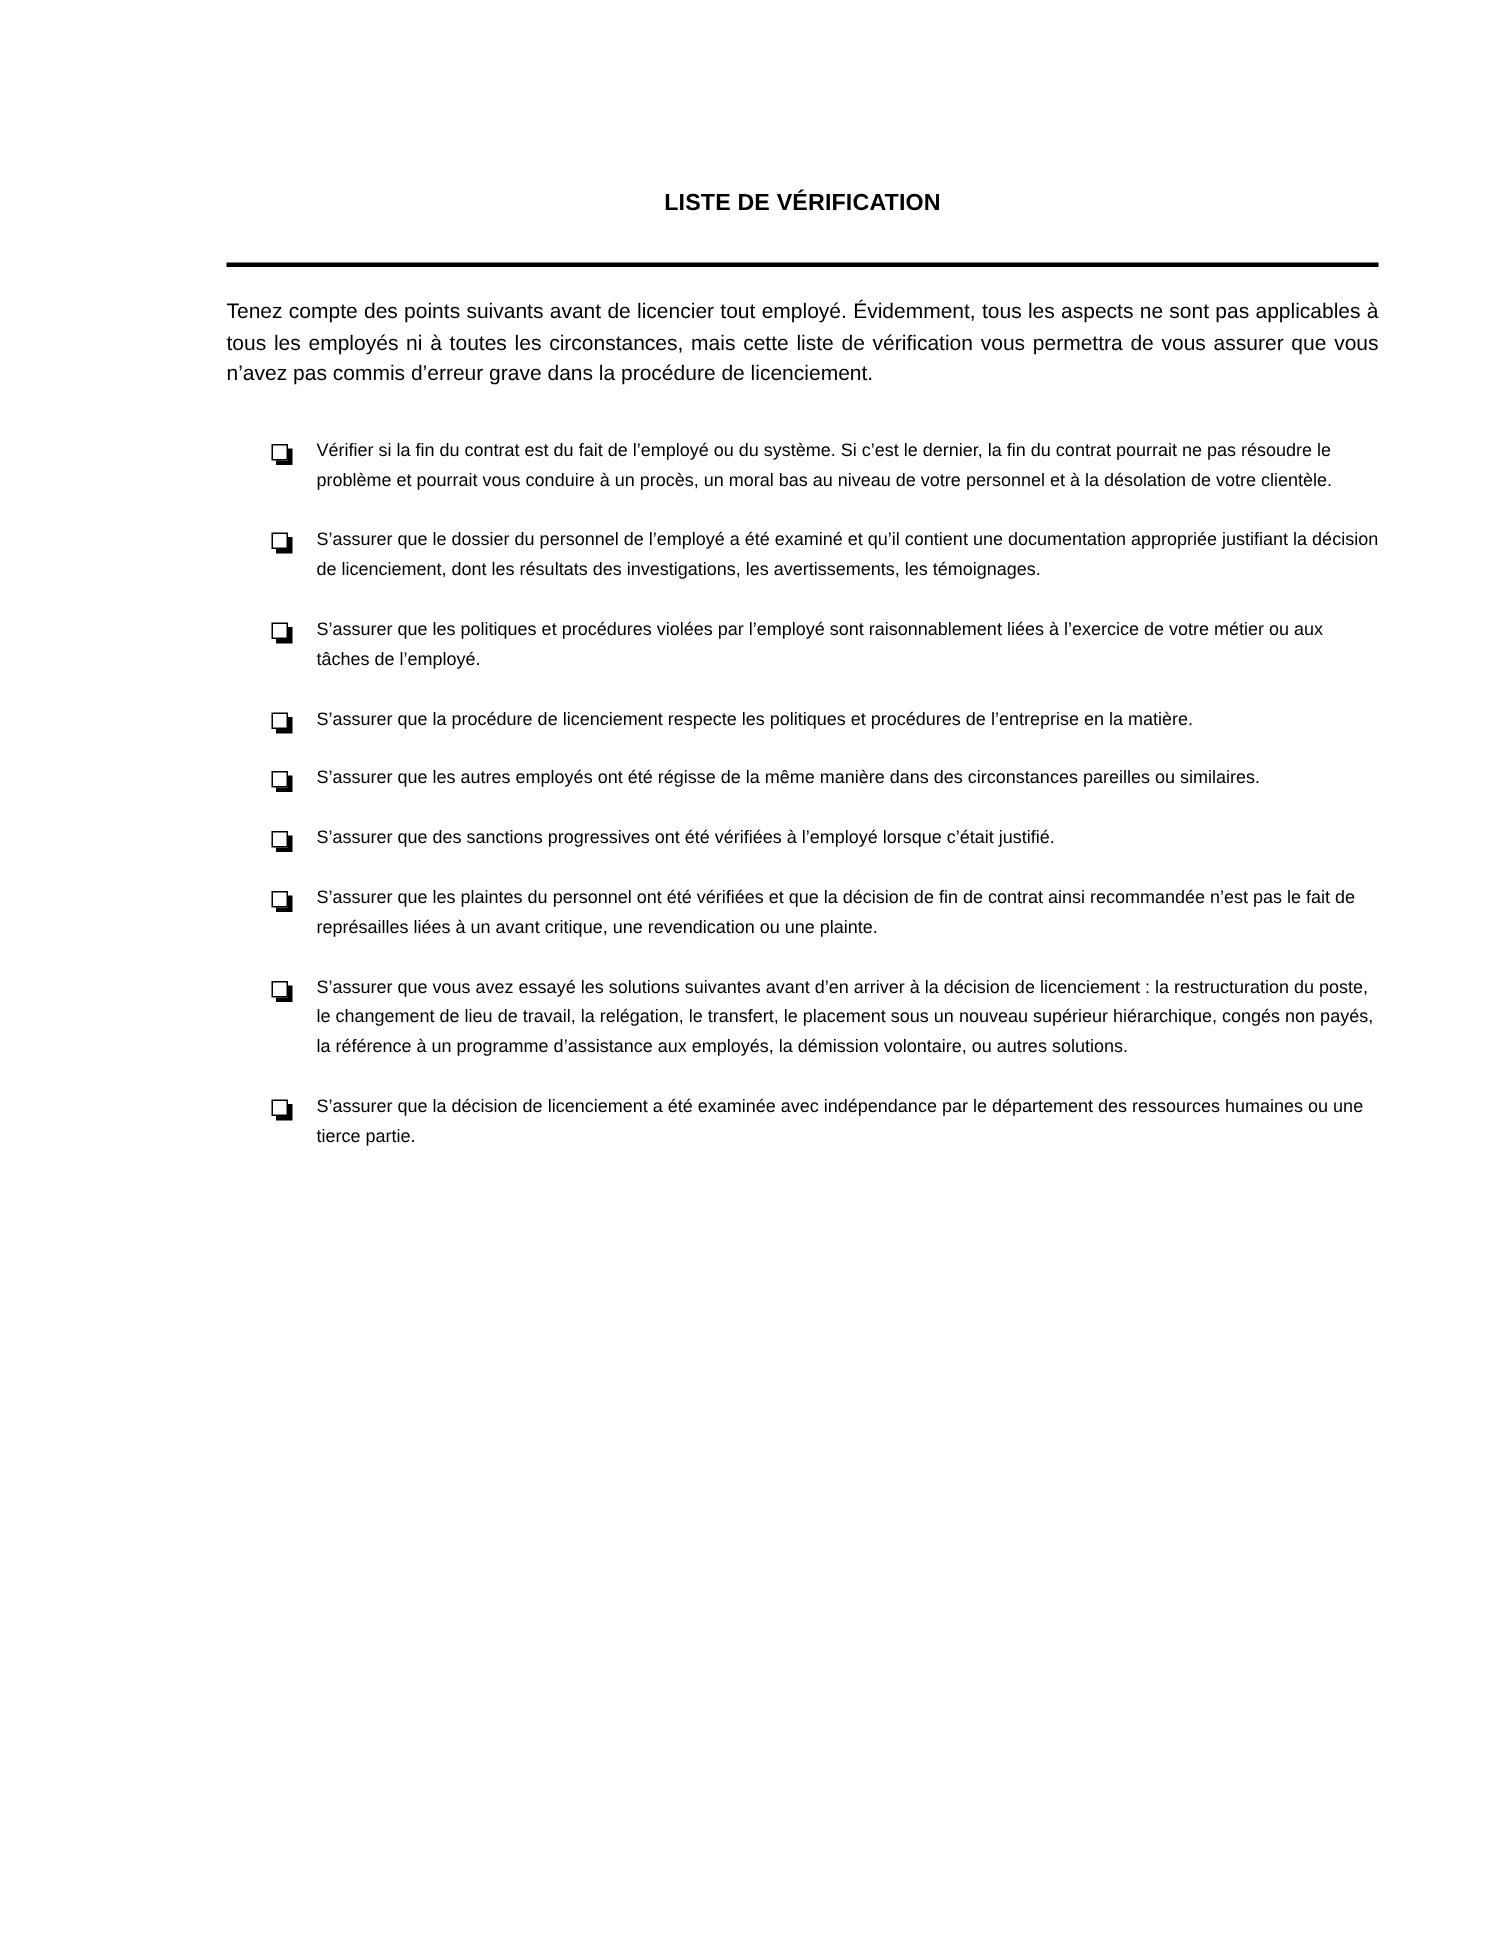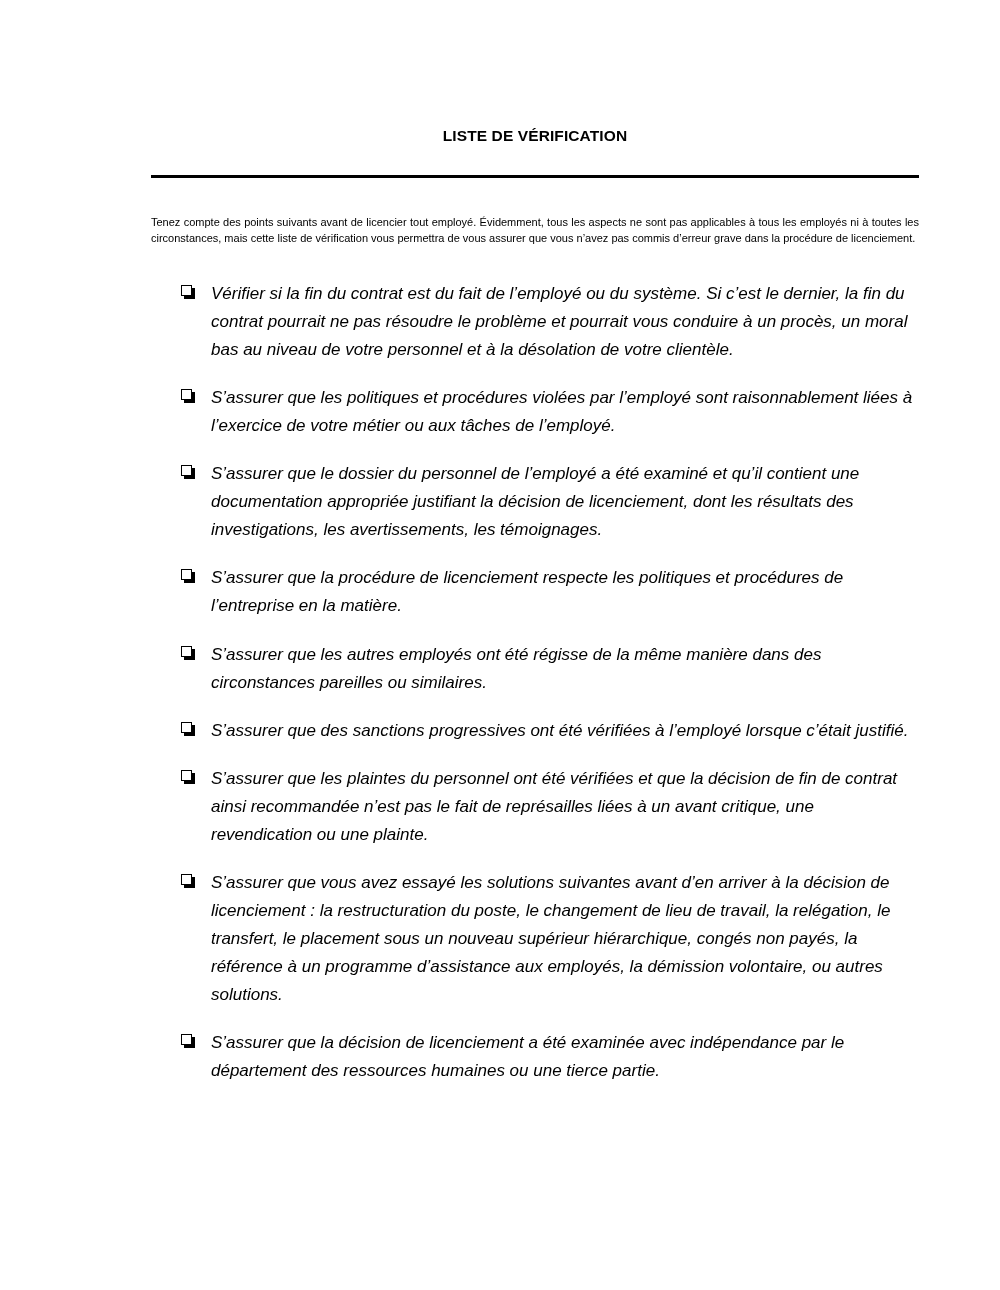--- a/index.html
+++ b/index.html
@@ -44,39 +44,38 @@
   }
   .rule {
     margin-top: 30px;
     width: 768px;
     height: 0;
     border-top: 3px solid #000000;
     font-size: 0;
     line-height: 0;
   }
   .intro {
-    margin-top: 37px;
-    font-size: 11px;
+    margin-top: 19px;
+    font-size: 14px;
     line-height: 1.44;
     text-align: justify;
     text-justify: inter-word;
   }
   .checklist {
     margin: 0;
     padding: 0;
     list-style: none;
     margin-top: 33px;
   }
   .check-item {
     position: relative;
     padding-left: 60px;
     margin-bottom: 20px;
-    font-size: 17px;
+    font-size: 12px;
     line-height: 1.65;
-    font-style: italic;
   }
   .check-item:last-child {
     margin-bottom: 0;
   }
   .checkbox-icon {
     position: absolute;
     left: 30px;
     top: 5px;
     width: 13px;
     height: 13px;
@@ -127,28 +126,28 @@
           <span class="shadow"></span>
             <span class="box"></span>
         </span>
         <span class="item-text">Vérifier si la fin du contrat est du fait de l’employé ou du système. Si c’est le dernier, la fin du contrat pourrait ne pas résoudre le problème et pourrait vous conduire à un procès, un moral bas au niveau de votre personnel et à la désolation de votre clientèle.</span>
       </li>
       <li class="check-item">
         <span class="checkbox-icon">
           <span class="shadow"></span>
             <span class="box"></span>
         </span>
-        <span class="item-text">S’assurer que les politiques et procédures violées par l’employé sont raisonnablement liées à l’exercice de votre métier ou aux tâches de l’employé.</span>
+        <span class="item-text">S’assurer que le dossier du personnel de l’employé a été examiné et qu’il contient une documentation appropriée justifiant la décision de licenciement, dont les résultats des investigations, les avertissements, les témoignages.</span>
       </li>
       <li class="check-item">
         <span class="checkbox-icon">
           <span class="shadow"></span>
             <span class="box"></span>
         </span>
-        <span class="item-text">S’assurer que le dossier du personnel de l’employé a été examiné et qu’il contient une documentation appropriée justifiant la décision de licenciement, dont les résultats des investigations, les avertissements, les témoignages.</span>
+        <span class="item-text">S’assurer que les politiques et procédures violées par l’employé sont raisonnablement liées à l’exercice de votre métier ou aux tâches de l’employé.</span>
       </li>
       <li class="check-item">
         <span class="checkbox-icon">
           <span class="shadow"></span>
             <span class="box"></span>
         </span>
         <span class="item-text">S’assurer que la procédure de licenciement respecte les politiques et procédures de l’entreprise en la matière.</span>
       </li>
       <li class="check-item">
         <span class="checkbox-icon">

